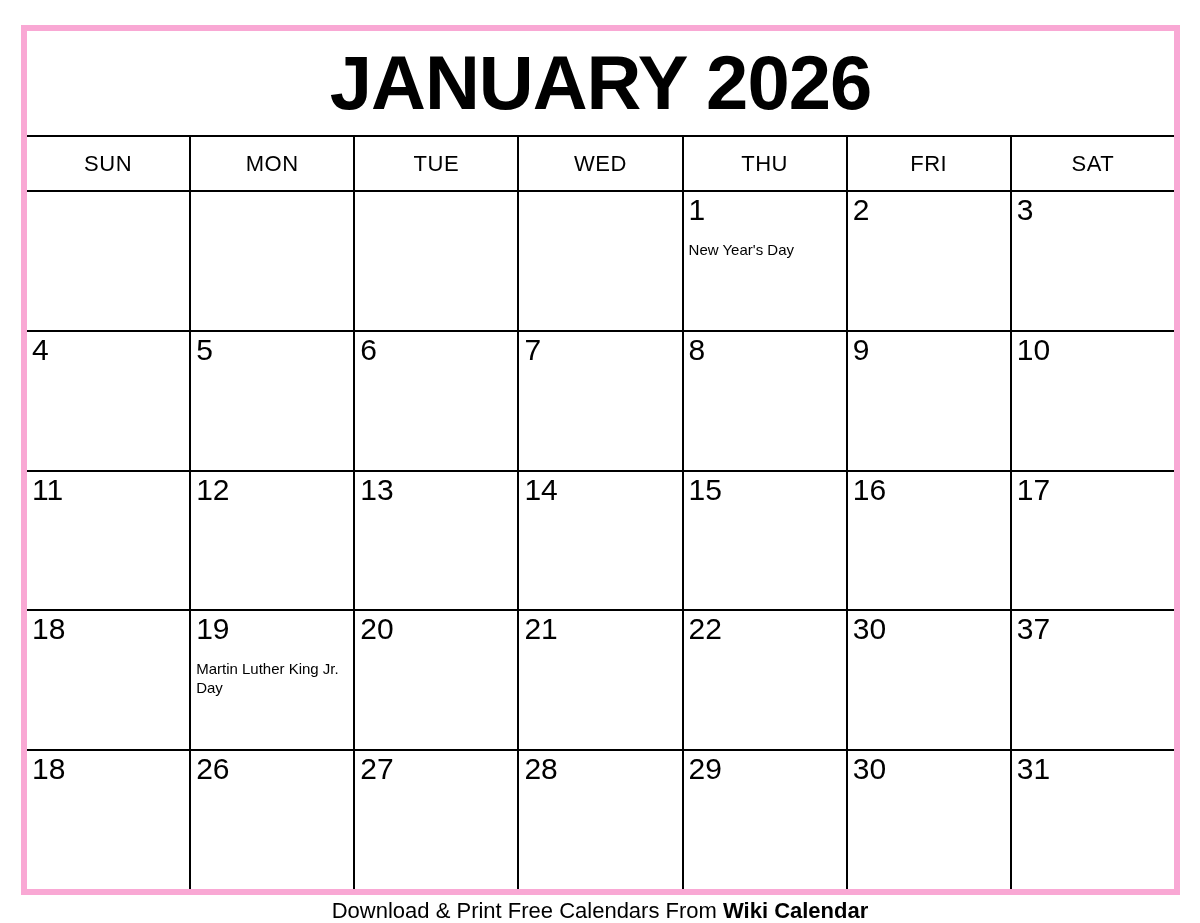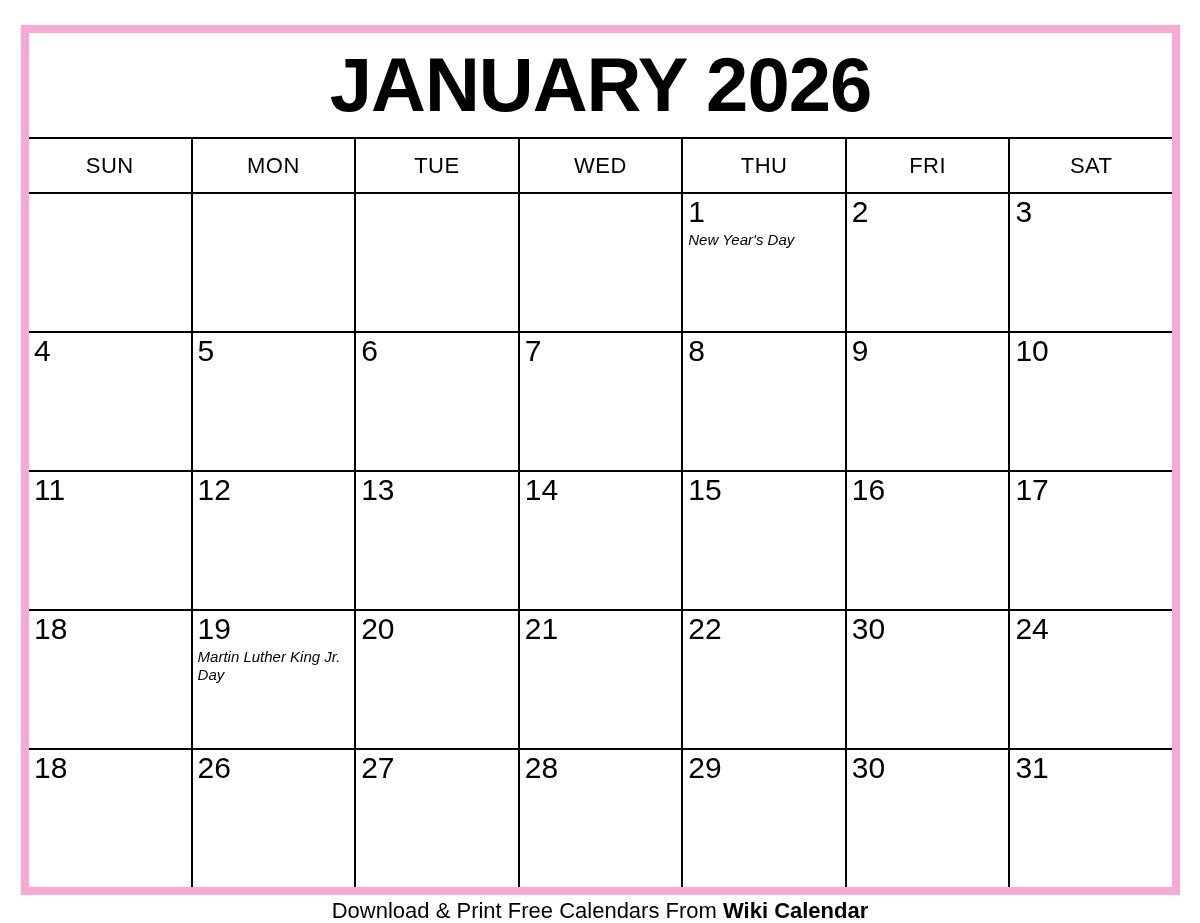--- a/index.html
+++ b/index.html
@@ -8,21 +8,21 @@
     background: #ffffff; color: #000000;
     font-family: "Liberation Sans", "DejaVu Sans", sans-serif;
     position: relative; overflow: hidden;
   }
   .page { position: absolute; inset: 0; background: #ffffff; }
 
   .calendar {
     position: absolute; left: 21px; top: 25px;
     width: 1159px; height: 870px;
     box-sizing: border-box;
-    border: 8px solid #f9a8d4;
+    border: 6px solid #f9a8d4;
     display: flex; flex-direction: column;
     background: #ffffff;
   }
 
   .title-bar {
     flex: 0 0 104px;
     display: flex; align-items: center; justify-content: center;
     background: #ffffff;
   }
   .month-title {
@@ -63,22 +63,21 @@
     padding: 1px 4px 0 5px;
     overflow: hidden;
   }
   .day-number {
     font-size: 30px;
     line-height: 1.15;
   }
   .holiday {
     font-size: 15px;
     line-height: 1.25;
-    margin-top: 1px;
-    font-style: italic;
+    margin-top: 13px;
   }
 
   .footer {
     position: absolute;
     left: 0; top: 897px; width: 100%;
     text-align: center;
     font-size: 22px;
     line-height: 1.3;
   }
   .footer .brand { font-weight: bold; }
@@ -236,21 +235,21 @@
     <div class="day-number">22</div>
     <div class="holiday"></div>
   </div>
 
   <div class="day-cell">
     <div class="day-number">30</div>
     <div class="holiday"></div>
   </div>
 
   <div class="day-cell">
-    <div class="day-number">24</div>
+    <div class="day-number">37</div>
     <div class="holiday"></div>
   </div>
 
   <div class="day-cell">
     <div class="day-number">18</div>
     <div class="holiday"></div>
   </div>
 
   <div class="day-cell">
     <div class="day-number">26</div>

